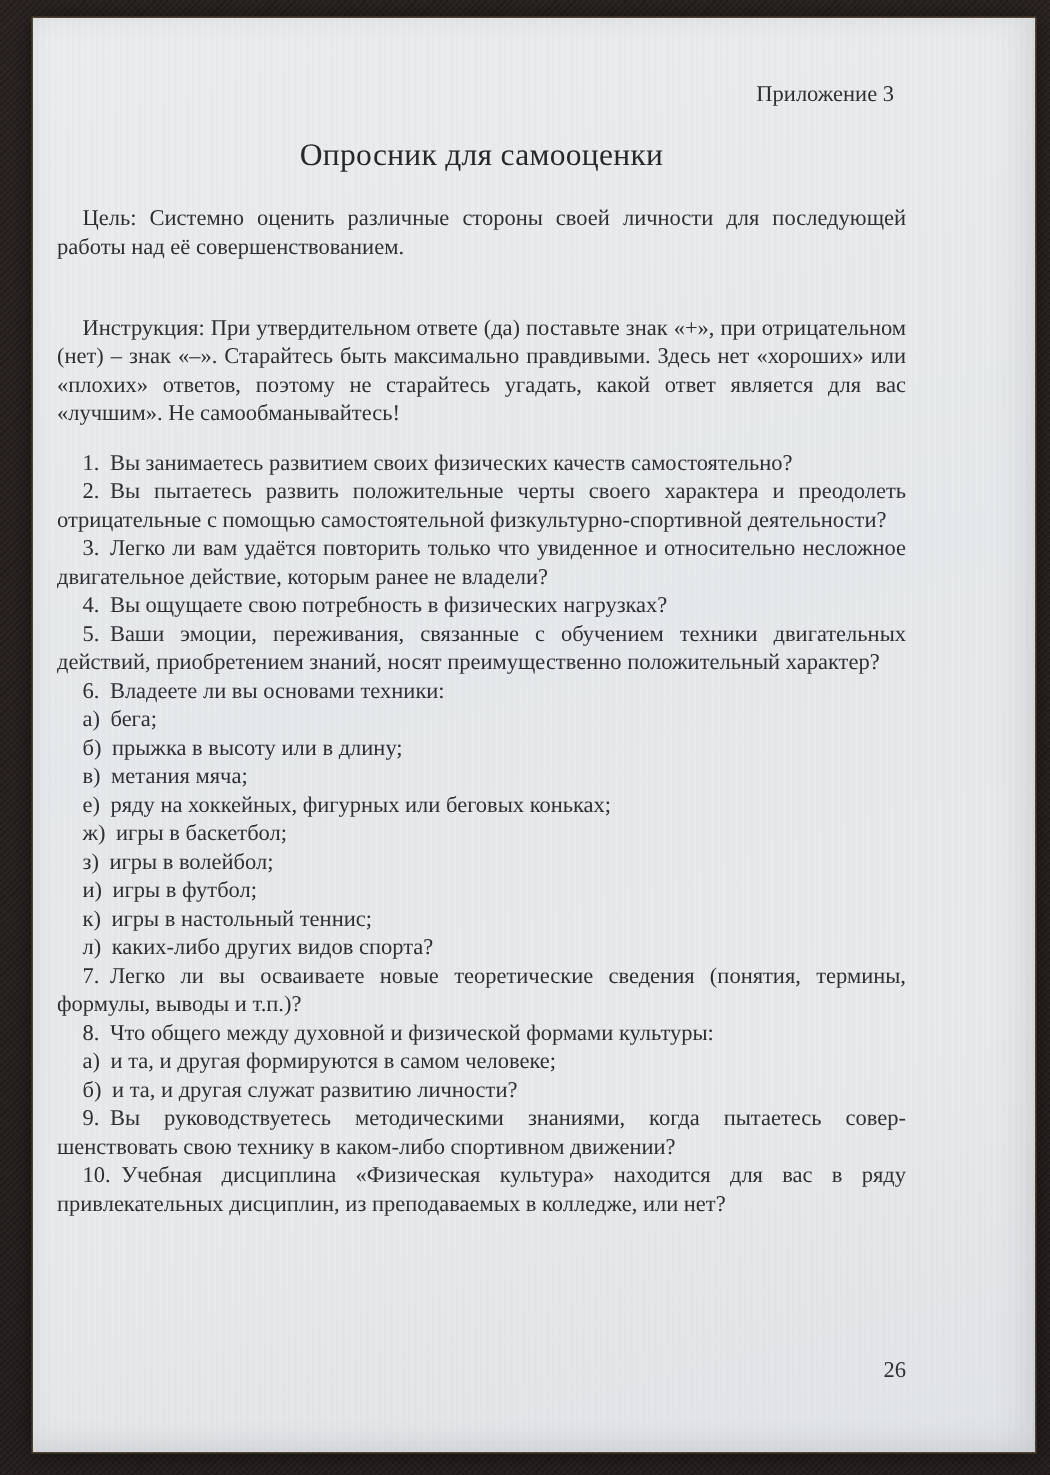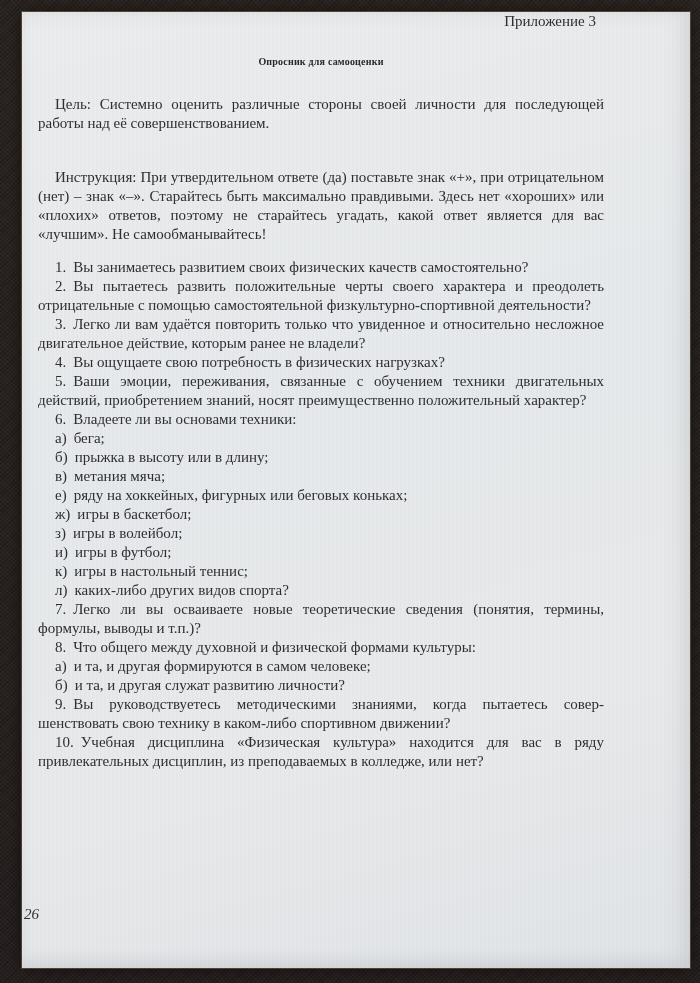--- a/index.html
+++ b/index.html
@@ -26,37 +26,37 @@
       linear-gradient(165deg, #eaeced 0%, #e5e8ea 45%, #e7e9ea 72%, #e0e3e6 100%);
     box-shadow:
       0 0 0 1px rgba(150,124,84,.42),
       0 0 16px rgba(0,0,0,.55),
       inset -10px 0 18px rgba(120,120,130,.12),
       inset 0 -8px 14px rgba(130,130,140,.10);
   }
   .content {
     position: absolute; left: 16px; top: 0;
     width: 566px; height: 100%;
-    box-sizing: border-box; 
+    box-sizing: border-box; padding-top: 42px;
     color: #2e2e33;
     font-size: 15px; line-height: 19px;
   }
   .annotation { margin: 0; text-align: right; padding-right: 8px; }
   .title {
-    margin: 21px 0 0; font-size: 10px; font-weight: bold;
+    margin: 21px 0 0; font-size: 21px; font-weight: normal;
     text-align: center; letter-spacing: .2px; color: #27272c;
   }
   .para { margin: 0; text-align: justify; text-indent: 17px; }
   .goal        { margin-top: 24px; }
   .instruction { margin-top: 35px; }
   .questions   { margin-top: 14px; }
   .num { margin-right: 7px; }
   .page-number {
     position: absolute; top: 893px; left: 0; width: 100%;
-    text-align: left; text-indent: -14px; font-style: italic;
+    text-align: right; text-indent: -14px;
   }
 </style>
 </head>
 <body>
 
 <div class="scene">
   <div class="paper">
     <div class="content">
 
       <div class="annotation">Приложение 3</div>

